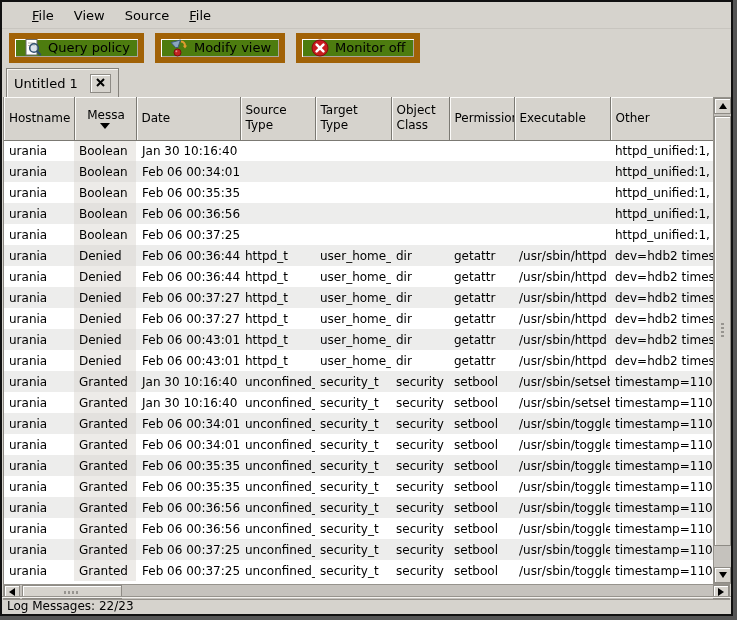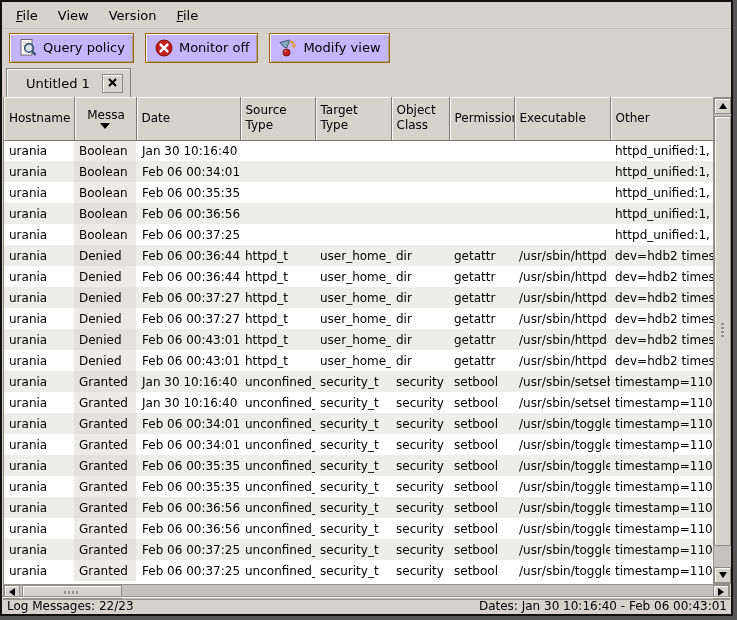--- a/index.html
+++ b/index.html
@@ -5,33 +5,33 @@
   html,body{margin:0;padding:0;background:#555;}
   *{box-sizing:border-box;}
   .window{
     position:relative;width:733px;height:616px;margin:0;
     border:2px solid #111;background:#d6d3cd;color:#000;
     font-family:"DejaVu Sans","Liberation Sans",sans-serif;font-size:12px;
     overflow:hidden;
   }
   
   .menubar{position:absolute;top:0;left:0;right:0;height:27px;display:flex;align-items:center;
-    padding-left:4px;background:#d6d3cd;border-bottom:1px solid #c8c5bf;}
+    padding-left:20px;background:#d6d3cd;border-bottom:1px solid #c8c5bf;}
   .menu-item{display:block;padding:4px 10px;font-size:13px;cursor:default;}
   .menu-item.accel::first-letter{text-decoration:underline;}
   
   .toolbar{position:absolute;top:27px;left:0;right:0;height:37px;display:flex;align-items:center;
     padding-left:7px;gap:11px;}
-  .tbtn{height:30px;display:flex;align-items:center;gap:5px;padding:0 8px;background:#c4b5fd;
-    border:1px solid #a16207;box-shadow:inset 1px 1px 0 #ffffff,inset -1px -1px 0 #a9a69f;
+  .tbtn{height:30px;display:flex;align-items:center;gap:5px;padding:0 8px;background:#4d7c0f;
+    border:6px solid #a16207;box-shadow:inset 1px 1px 0 #ffffff,inset -1px -1px 0 #a9a69f;
     font-size:13px;cursor:default;justify-content:center;}
   .tbtn svg{display:block;}
   
   .tabbar{position:absolute;top:64px;left:0;right:0;height:31px;display:flex;align-items:flex-end;}
-  .tab{margin-left:4px;height:29px;display:flex;align-items:center;gap:12px;padding:0 7px 0 19px;
+  .tab{margin-left:4px;height:29px;display:flex;align-items:center;gap:12px;padding:0 7px 0 7px;
     background:#d6d3cd;border:1px solid #84817b;border-bottom:none;
     box-shadow:inset 1px 1px 0 #f6f4f1;font-size:13px;}
   .tab-close{width:21px;height:19px;display:flex;align-items:center;justify-content:center;
     background:#d6d3cd;border:1px solid #8e8b85;box-shadow:inset 1px 1px 0 #fff;cursor:default;}
   
   .table-frame{position:absolute;top:95px;left:1px;width:729px;height:487px;background:#fff;
     border-left:1px solid #8a8781;}
   table.grid{border-collapse:collapse;table-layout:fixed;width:709px;}
   .grid th{height:43px;padding:0 3px 0 5px;background:#d6d3cd;font-weight:normal;font-size:12px;
     text-align:left;vertical-align:middle;line-height:15px;
@@ -78,57 +78,57 @@
   .sb-right{flex:0 0 auto;text-align:right;}
 </style>
 </head>
 <body>
 
 <div class="window">
 
   <div class="menubar">
     <span class="menu-item accel">File</span>
     <span class="menu-item">View</span>
-    <span class="menu-item">Version</span>
+    <span class="menu-item">Source</span>
     <span class="menu-item accel">File</span>
   </div>
 
   <div class="toolbar">
     <div class="tbtn">
       <span>
         <svg width="20" height="20" viewBox="0 0 20 20">
           <rect x="3" y="1.5" width="11" height="15.5" fill="#ffffff" stroke="#6b6b6b"></rect>
           <line x1="5" y1="5" x2="12" y2="5" stroke="#b9b6b1" stroke-width="1"></line>
           <line x1="5" y1="7.5" x2="12" y2="7.5" stroke="#b9b6b1" stroke-width="1"></line>
           <circle cx="11" cy="10" r="4.3" fill="#c7d4e2" fill-opacity="0.65" stroke="#30506e" stroke-width="1.6"></circle>
           <line x1="14.2" y1="13.2" x2="17.2" y2="16.4" stroke="#30506e" stroke-width="2.2" stroke-linecap="round"></line>
         </svg>
       </span>
       <span>Query policy</span>
     </div>
     <div class="tbtn">
       <span>
         <svg width="20" height="20" viewBox="0 0 20 20">
-          <circle cx="10" cy="10" r="8" fill="#c81e1e" stroke="#801010"></circle>
-          <path d="M6.6 6.6 L13.4 13.4 M13.4 6.6 L6.6 13.4" stroke="#ffffff" stroke-width="2.6" stroke-linecap="round"></path>
-        </svg>
-      </span>
-      <span>Monitor off</span>
-    </div>
-    <div class="tbtn">
-      <span>
-        <svg width="20" height="20" viewBox="0 0 20 20">
           <polygon points="2,4.5 11.5,2 9,9.5 6.5,9.5" fill="#8aa6c0" stroke="#3d5a77" stroke-width="1"></polygon>
           <path d="M12 3.5 a4.5 4.5 0 0 1 4 4.5" stroke="#e09a30" fill="none" stroke-width="2"></path>
           <polygon points="16,10.5 13.8,7.8 18.2,7.6" fill="#e09a30"></polygon>
           <circle cx="8.5" cy="14.5" r="3.5" fill="#c32222" stroke="#7c0d0d"></circle>
           <circle cx="7.4" cy="13.3" r="1" fill="#e88a8a"></circle>
         </svg>
       </span>
       <span>Modify view</span>
+    </div>
+    <div class="tbtn">
+      <span>
+        <svg width="20" height="20" viewBox="0 0 20 20">
+          <circle cx="10" cy="10" r="8" fill="#c81e1e" stroke="#801010"></circle>
+          <path d="M6.6 6.6 L13.4 13.4 M13.4 6.6 L6.6 13.4" stroke="#ffffff" stroke-width="2.6" stroke-linecap="round"></path>
+        </svg>
+      </span>
+      <span>Monitor off</span>
     </div>
   </div>
 
   <div class="tabbar">
     <div class="tab">
       <span>Untitled 1</span>
       <span class="tab-close">
         <span>
           <svg width="11" height="11" viewBox="0 0 11 11">
             <path d="M2 2 L9 9 M9 2 L2 9" stroke="#000" stroke-width="2"></path>
@@ -425,16 +425,15 @@
     <div class="hthumb">
         <span class="grip-h"></span>
       </div>
     <div class="stepper right">
         <span class="arr e"></span>
       </div>
   </div>
 
   <div class="statusbar">
     <span class="sb-center">Log Messages: 22/23</span>
-    <span class="sb-right">Dates: Jan 30 10:16:40 - Feb 06 00:43:01</span>
   </div>
 
 </div>
 
 </body></html>

